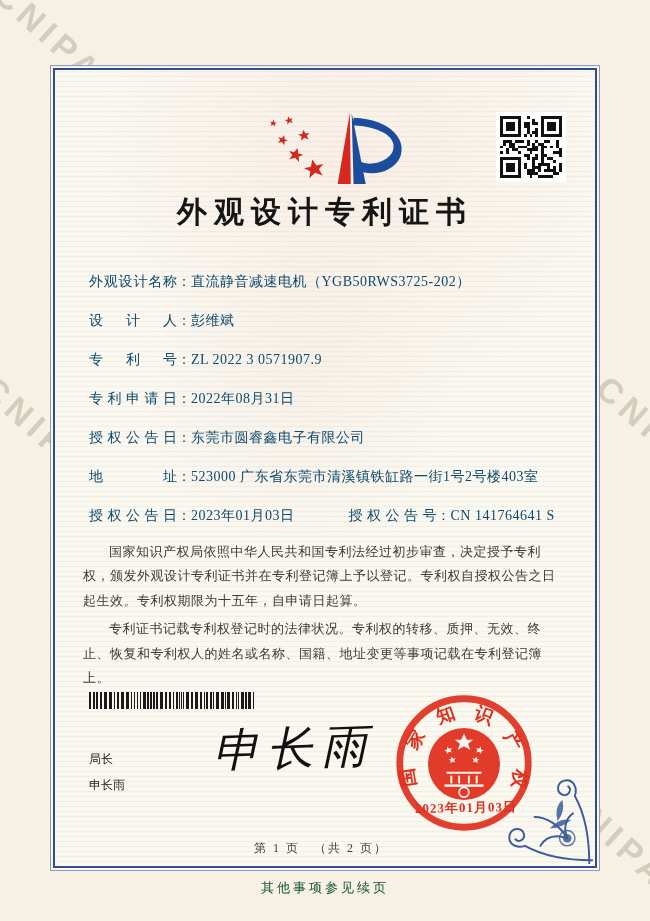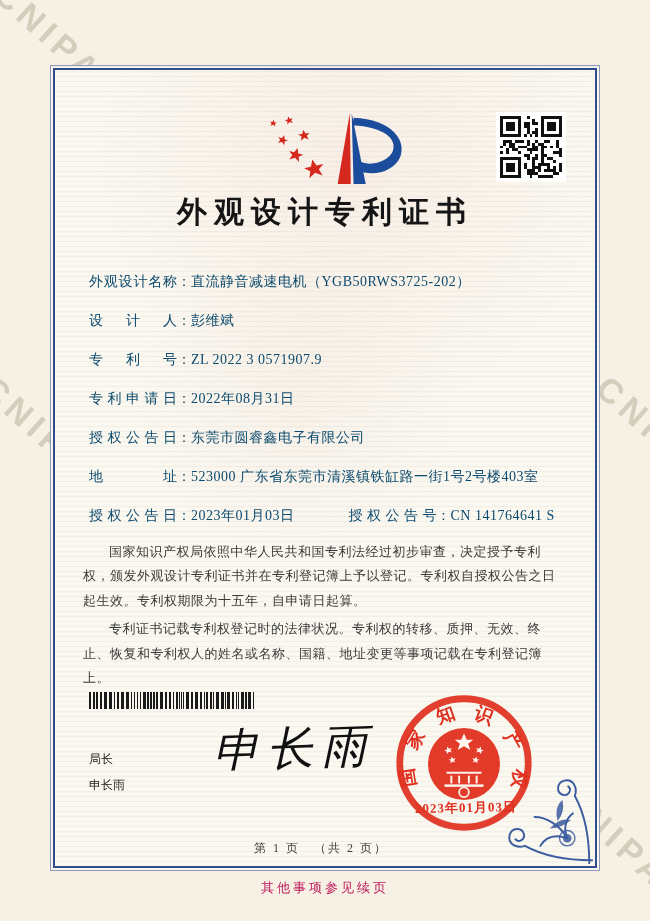--- a/index.html
+++ b/index.html
@@ -69,21 +69,21 @@
     position:absolute;left:326px;top:733px;width:178px;text-align:center;
     font-size:13px;font-weight:bold;color:#e0301f;letter-spacing:1px;transform:rotate(-1deg);
   }
   .flourish{position:absolute;right:3px;bottom:3px;width:96px;height:96px;}
   .page-indicator{
     position:absolute;left:0;right:8px;bottom:13px;text-align:center;
     font-size:12px;letter-spacing:2px;color:#3c3c3c;
   }
   .continuation{
     position:absolute;left:0;right:0;top:879px;text-align:center;
-    font-size:13px;letter-spacing:3px;color:#be185d;
+    font-size:13px;letter-spacing:3px;color:#14532d;
   }
 </style>
 </head>
 <body>
 
 <div class="wm" style="left:-18px;top:14px;">CNIPA</div>
 <div class="wm" style="left:-30px;top:408px;">CNIPA</div>
 <div class="wm faint" style="left:300px;top:258px;">CNIPA</div>
 <div class="wm" style="left:584px;top:408px;">CNIPA</div>
 <div class="wm faint" style="left:150px;top:672px;">CNIPA</div>

